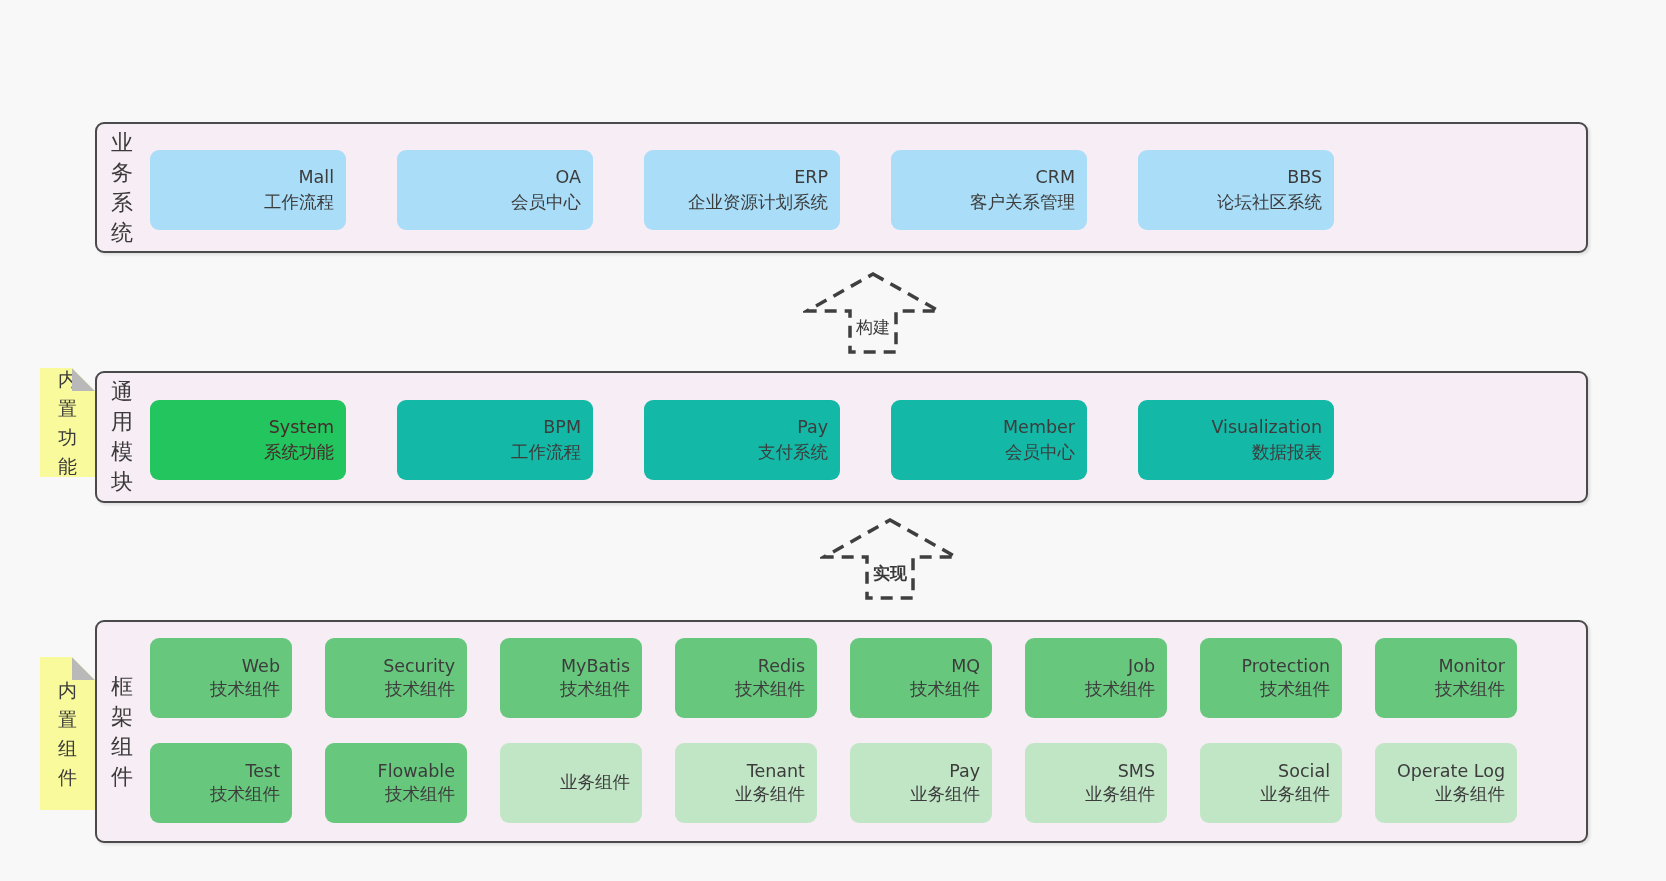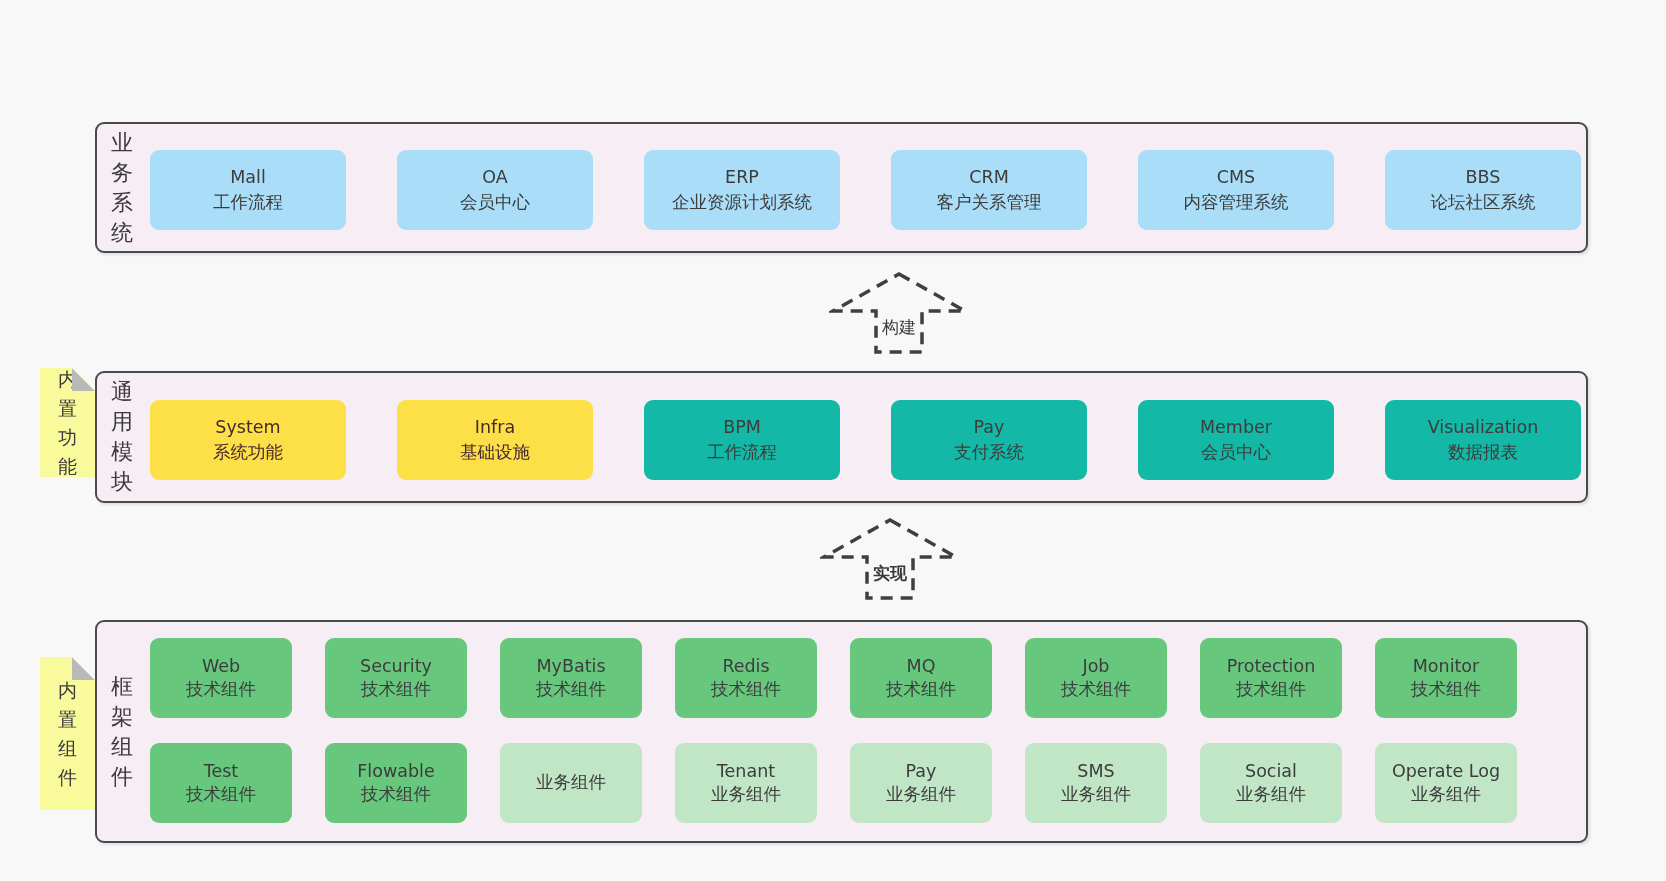--- a/index.html
+++ b/index.html
@@ -25,28 +25,28 @@
   }
   .rows { flex:1; display:flex; flex-direction:column; }
   [data-section="business"]   .rows { padding-top:26px; }
   [data-section="modules"]    .rows { padding-top:27px; }
   [data-section="components"] .rows { padding-top:16px; }
   .row { display:flex; gap:51px; padding-left:3px; }
   .row.cols8 { gap:33px; }
   .row + .row { margin-top:25px; }
   .box {
     height:80px; border-radius:9px;
-    display:flex; flex-direction:column; align-items:center; justify-content:center;
+    display:flex; flex-direction:column; align-items:flex-end; justify-content:center;
     text-align:center; font-size:17.5px; line-height:1.42;
     box-sizing:border-box; padding:0 12px;
   }
   .box.cols6 { width:196px; }
   .box.cols8 { width:142px; line-height:1.32; }
   .box.blue       { background:#a9ddf8; }
-  .box.red        { background:#fde047; color:#46282b; }
+  .box.red        { background:#22c55e; color:#46282b; }
   .box.pink       { background:#14b8a6; }
   .box.green      { background:#67c87d; }
   .box.lightgreen { background:#c1e6c6; }
   .note {
     position:absolute; left:40px; width:55px;
     background:#f9fa9c;
     clip-path:polygon(0 0, calc(100% - 23px) 0, 100% 23px, 100% 100%, 0 100%);
     display:flex; flex-direction:column; align-items:center; justify-content:center;
     font-size:19px; line-height:29px; color:#3a3a3a;
   }
@@ -104,48 +104,40 @@
         </div>
         <div class="box blue cols6">
           <div>ERP</div>
           <div>企业资源计划系统</div>
         </div>
         <div class="box blue cols6">
           <div>CRM</div>
           <div>客户关系管理</div>
         </div>
         <div class="box blue cols6">
-          <div>CMS</div>
-          <div>内容管理系统</div>
-        </div>
-        <div class="box blue cols6">
           <div>BBS</div>
           <div>论坛社区系统</div>
         </div>
       </div>
     </div>
 </div>
 
 <div class="section" data-section="modules" style="top:371px; height:132px;">
   <div class="v-label">
       <span>通</span>
       <span>用</span>
       <span>模</span>
       <span>块</span>
     </div>
   <div class="rows">
       <div class="row">
         <div class="box red cols6">
           <div>System</div>
           <div>系统功能</div>
         </div>
-        <div class="box red cols6">
-          <div>Infra</div>
-          <div>基础设施</div>
-        </div>
         <div class="box pink cols6">
           <div>BPM</div>
           <div>工作流程</div>
         </div>
         <div class="box pink cols6">
           <div>Pay</div>
           <div>支付系统</div>
         </div>
         <div class="box pink cols6">
           <div>Member</div>
@@ -230,21 +222,21 @@
           <div>业务组件</div>
         </div>
         <div class="box lightgreen cols8">
           <div>Operate Log</div>
           <div>业务组件</div>
         </div>
       </div>
     </div>
 </div>
 
-<div class="arrow" style="left:829px; top:271px;">
+<div class="arrow" style="left:803px; top:271px;">
   <svg viewBox="0 0 140 84">
     <polygon points="70,3 136,40 93,40 93,81 47,81 47,40 4,40" fill="none" stroke="#3f3f3f" stroke-width="3.5" stroke-dasharray="12 8"></polygon>
   </svg>
   <span class="arrow-label">构建</span>
 </div>
 <div class="arrow" style="left:820px; top:517px;font-weight:bold;">
   <svg viewBox="0 0 140 84">
     <polygon points="70,3 136,40 93,40 93,81 47,81 47,40 4,40" fill="none" stroke="#3f3f3f" stroke-width="3.5" stroke-dasharray="12 8"></polygon>
   </svg>
   <span class="arrow-label">实现</span>

